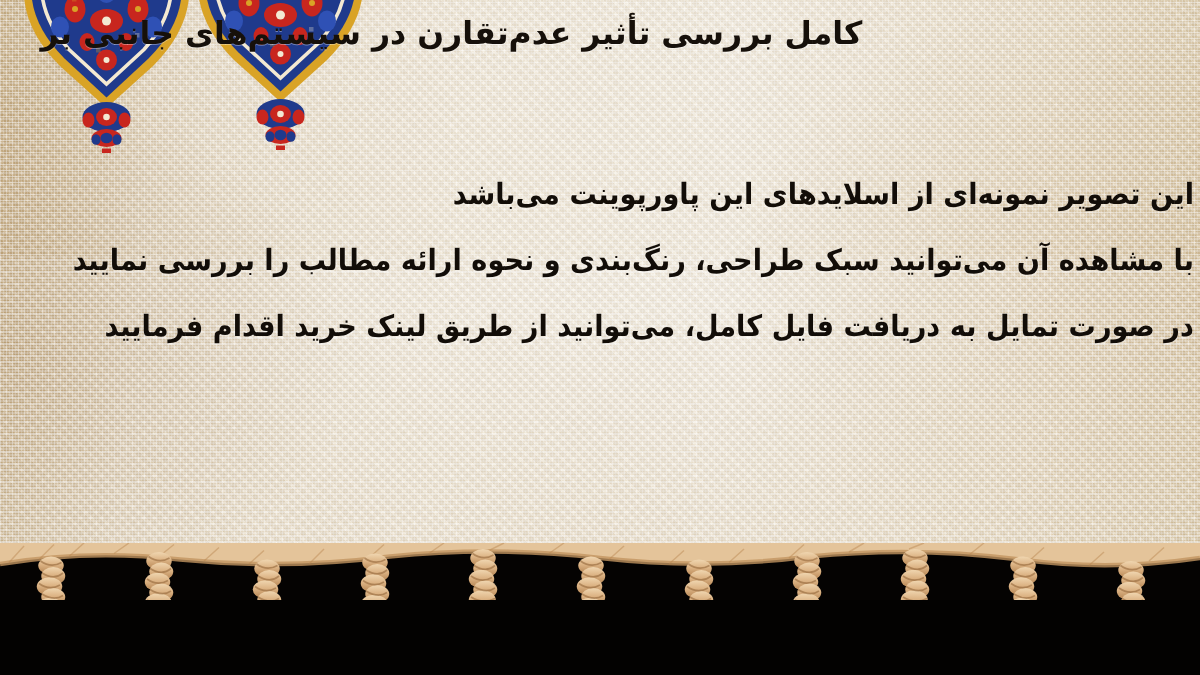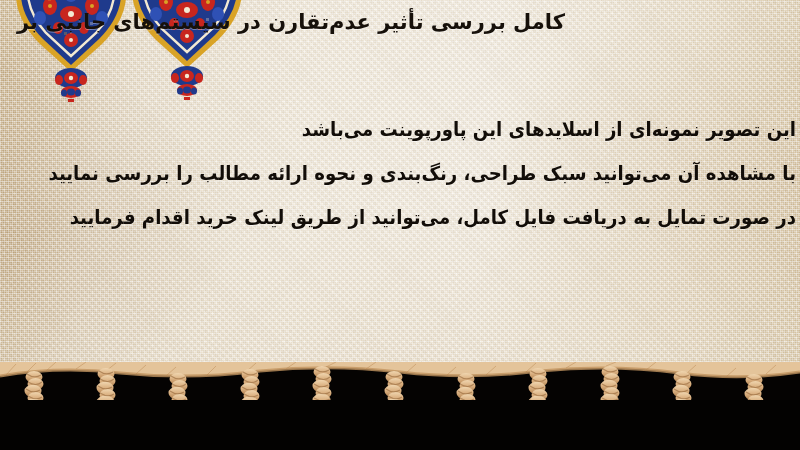--- a/index.html
+++ b/index.html
@@ -78,20 +78,21 @@
     top: 8px;
     width: 640px;
     text-align: center;
     color: #16100a;
     font-size: 21px;
     font-weight: 700;
     line-height: 1.42;
     letter-spacing: 0px;
     text-shadow: 0 1px 0 rgba(255,255,255,0.35);
     direction: rtl;
+    padding-left: 10px;
   }
   .title-line { display: block; white-space: nowrap; }
   .title-line.l1 { padding-right: 58px; }
   .title-line.l2 { padding-right: 60px; }
 
   .body-block {
     position: absolute;
     right: 4px;
     top: 108px;
     width: 778px;

